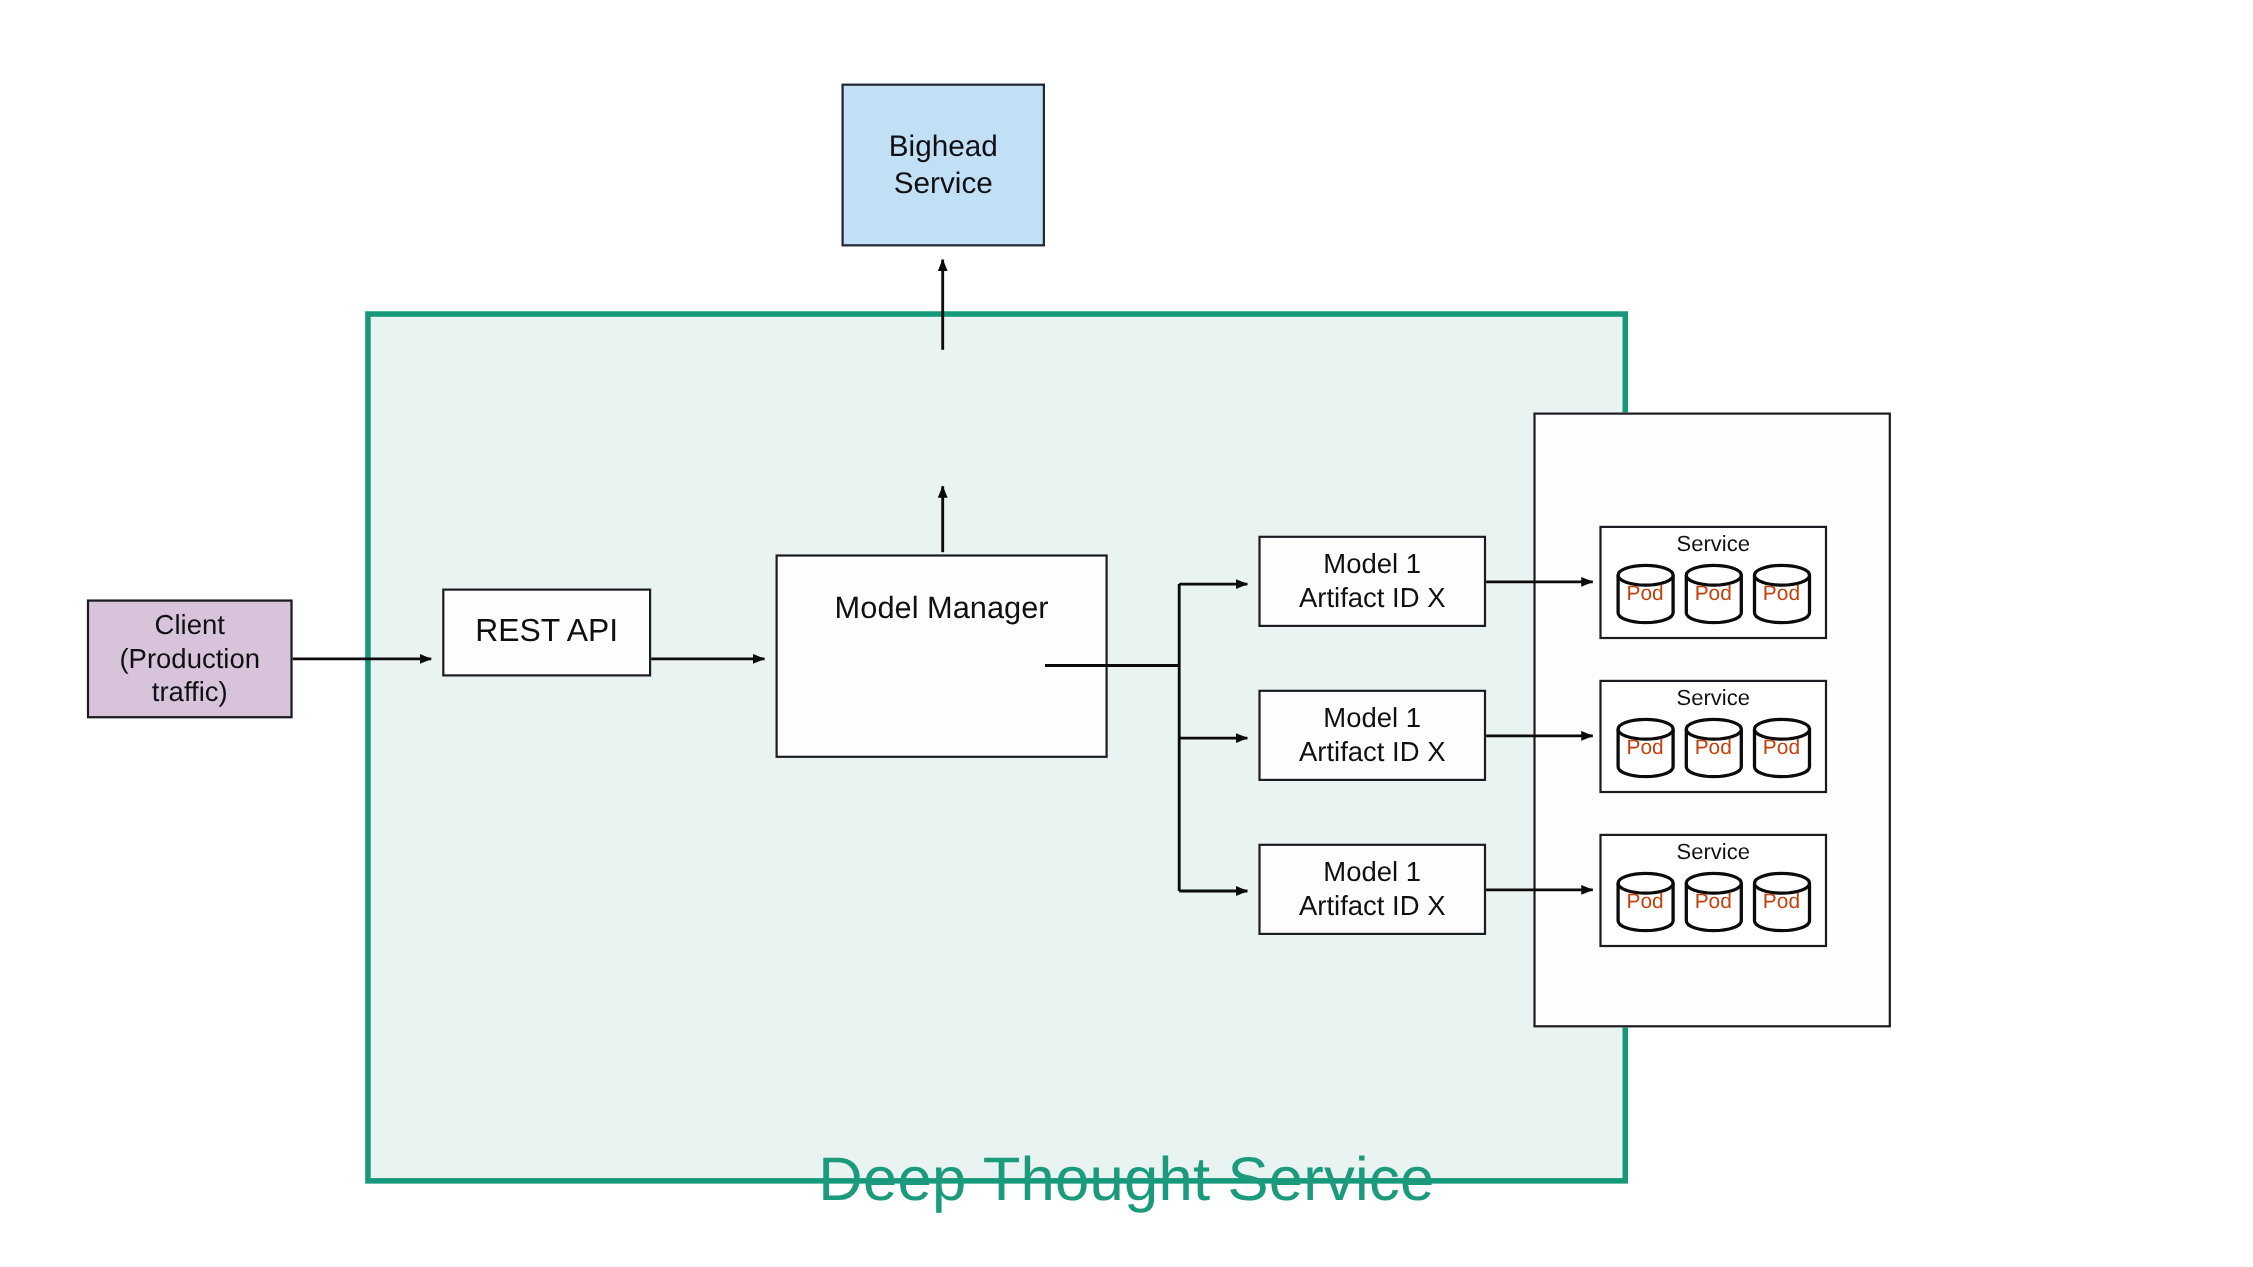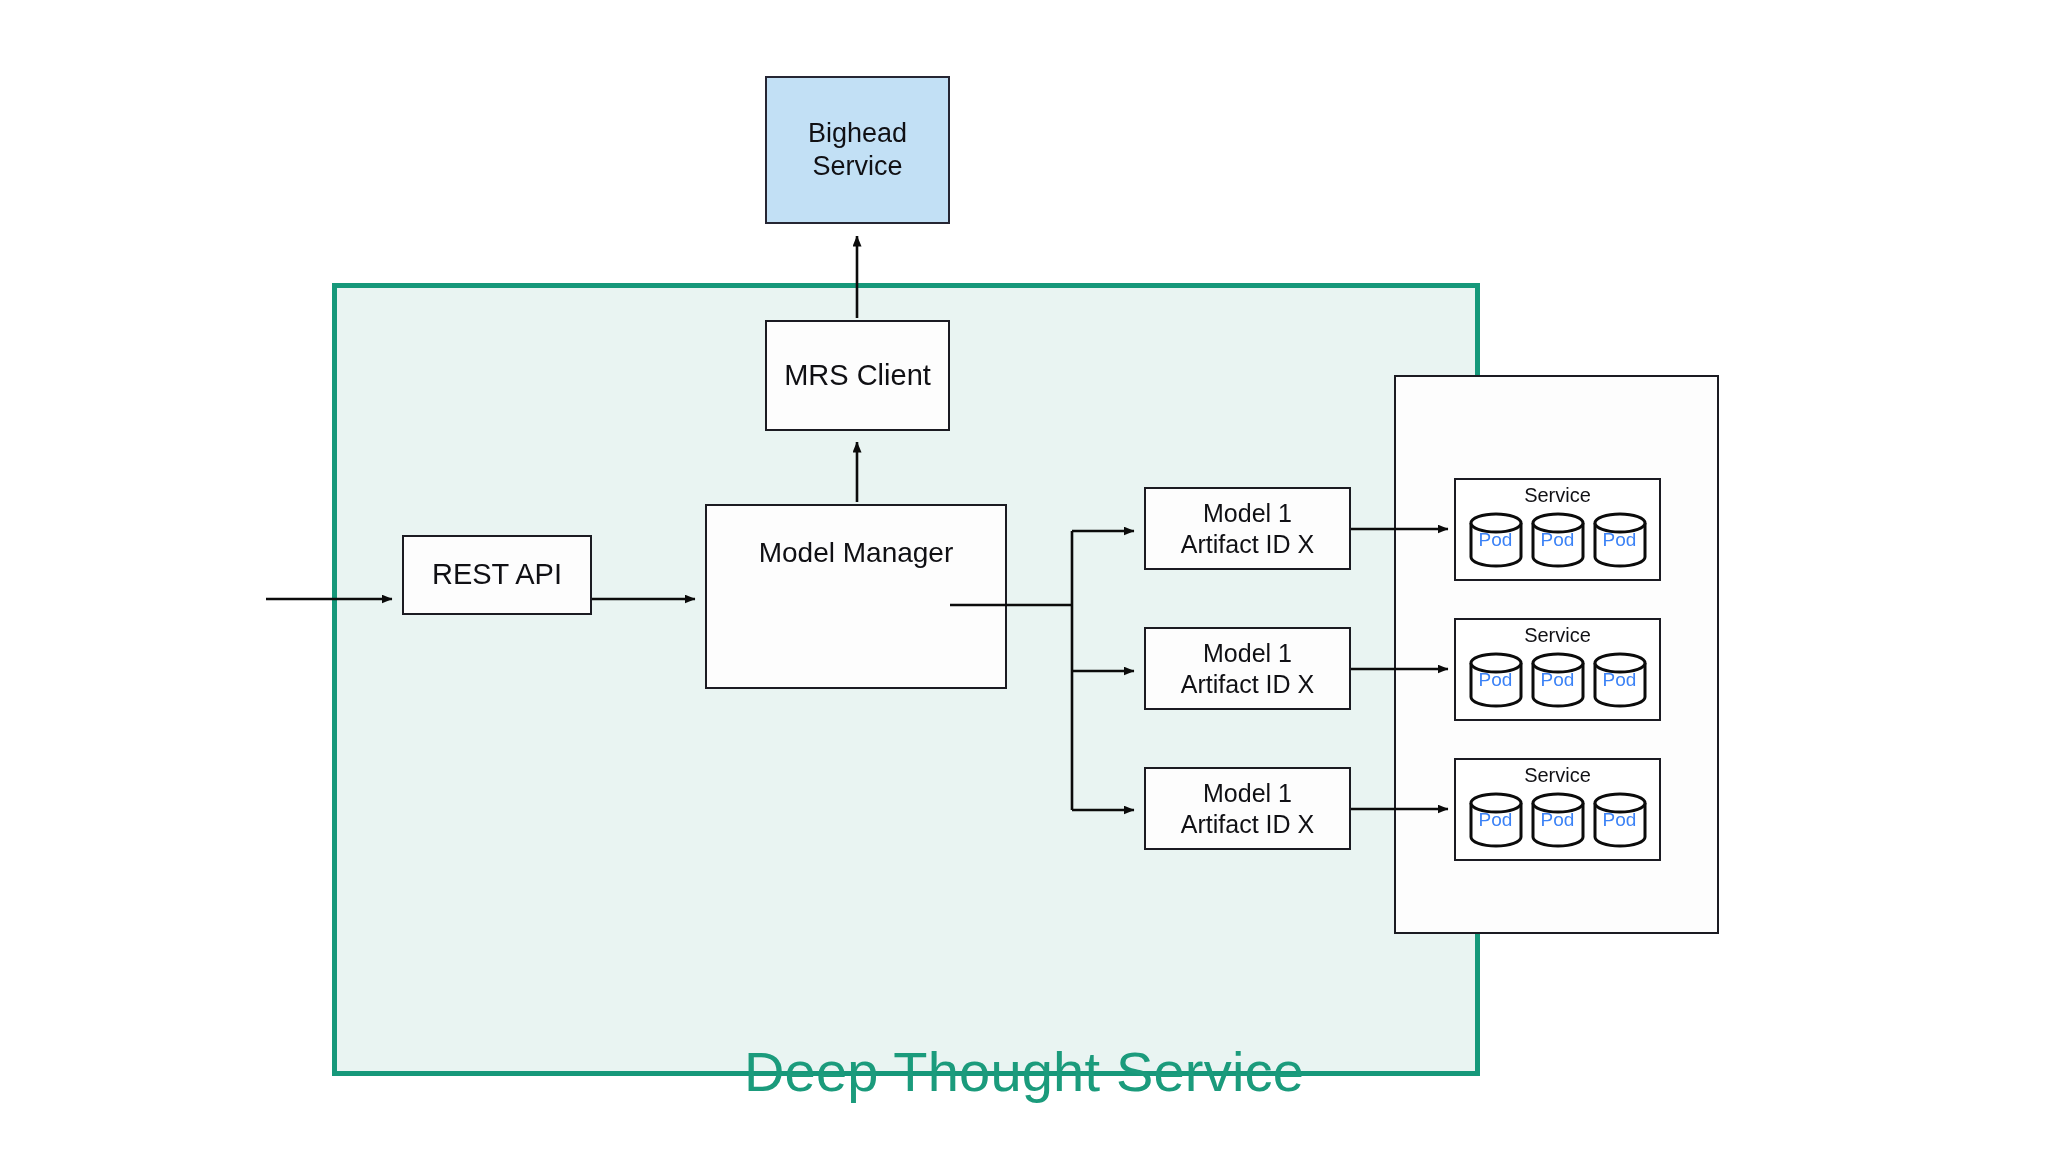--- a/index.html
+++ b/index.html
@@ -156,21 +156,21 @@
     width: 58px;
     height: 56px;
   }
   .pod svg { display: block; }
   .pod-label {
     position: absolute;
     left: 0; right: 0;
     top: 17px;
     text-align: center;
     font-size: 19px;
-    color: #3b82f6;
+    color: #c2410c;
     pointer-events: none;
   }
 
   
   #connectors {
     position: absolute;
     left: 0; top: 0;
     width: 2048px;
     height: 1152px;
     z-index: 7;
@@ -226,37 +226,39 @@
     </g>
   </svg>
 
   <div class="box" id="bighead-service">
     <div class="lines">
       <span>Bighead</span>
       <span>Service</span>
     </div>
   </div>
 
+  <div class="box" id="client-box">
+    <div class="lines">
+      <span>Client</span>
+      <span>(Production</span>
+      <span>traffic)</span>
+    </div>
+  </div>
 
   <div class="box" id="rest-api-box">
     <div class="lines">
       <span>REST API</span>
     </div>
   </div>
 
   <div class="box" id="model-manager-box">
     <div id="model-manager-title">Model Manager</div>
   </div>
 
 
-  <div class="box" id="mrs-client-box">
-    <div class="lines">
-      <span>MRS Client</span>
-    </div>
-  </div>
 
   <div class="box model-box" id="model-box-0">
     <div class="lines">
       <span>Model 1</span>
       <span>Artifact ID X</span>
     </div>
   </div>
   <div class="box model-box" id="model-box-1">
     <div class="lines">
       <span>Model 1</span>

